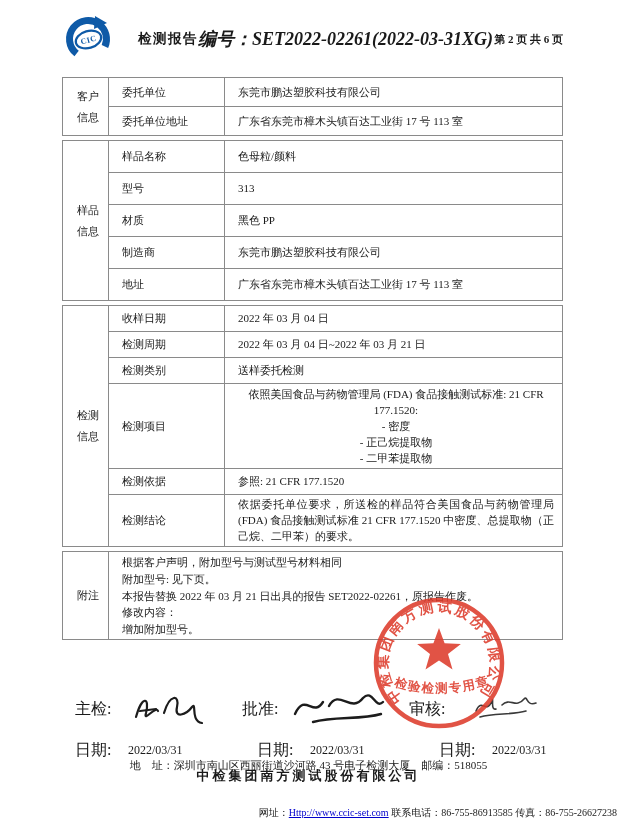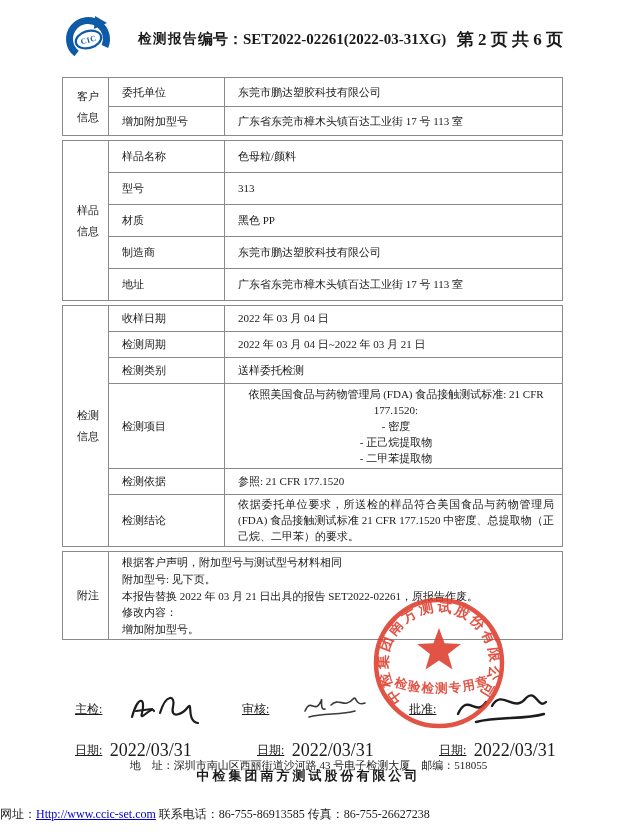--- a/index.html
+++ b/index.html
@@ -6,22 +6,22 @@
   html,body { margin:0; padding:0; background:#ffffff; }
   .page {
     position:relative; width:617px; height:840px; background:#ffffff;
     font-family:"Liberation Serif", serif; color:#1a1a1a; overflow:hidden;
   }
   
   .header { position:absolute; top:13px; left:62px; width:501px; height:52px;
             display:flex; align-items:center; }
   .logo { width:52px; height:48px; flex:0 0 auto; }
   .doc-title { font-weight:bold; font-size:13.5px; letter-spacing:1.5px; margin-left:24px; }
-  .report-no { font-size:15px; font-weight:bold; white-space:nowrap; }
-  .page-info { margin-left:auto; font-size:17px; font-weight:bold; white-space:nowrap; }
+  .report-no { font-size:18px; font-weight:bold; white-space:nowrap;font-style:italic; }
+  .page-info { margin-left:auto; font-size:11px; font-weight:bold; white-space:nowrap; }
   
   .tables { position:absolute; top:77px; left:62px; width:501px; }
   table.tbl { border-collapse:collapse; width:100%; table-layout:fixed; margin-bottom:4px; }
   table.tbl td { border:1px solid #8a8a8a; font-size:11px; padding:2px 8px 2px 13px;
                  vertical-align:middle; line-height:1.5; }
   td.sec { width:46px; text-align:center; padding:2px; font-size:11px; }
   td.sec div { line-height:1.9; }
   td.lbl { width:116px; }
   .tbl-customer td { height:29px; }
   .tbl-sample td { height:32px;margin-top:12px; }
@@ -29,30 +29,30 @@
   td.multi { padding-top:5px; padding-bottom:5px; }
   td.multi div { line-height:16px;text-align:center; }
   td.just div { text-align:justify; line-height:15.8px; }
   td.notes-cell { padding-top:6px; padding-bottom:6px; }
   td.notes-cell div { line-height:16.6px; }
   
   .stamp { position:absolute; left:371px; top:595px; z-index:10; opacity:0.87; }
   
   .sig-row { position:absolute; top:686px; left:62px; width:501px; display:flex; z-index:5; }
   .sig-col { width:167px; display:flex; align-items:center; }
-  .sig-label { font-size:12px; padding-left:13px; white-space:nowrap;text-decoration:underline; }
+  .sig-label { font-size:16px; padding-left:13px; white-space:nowrap; }
   .sig-ink { flex:1; display:flex; justify-content:center; position:relative; z-index:20; }
   .date-row { position:absolute; top:740px; left:62px; width:501px; display:flex;gap:45px; }
   .date-col { width:167px; display:flex; align-items:center; }
-  .date-val { flex:1; text-align:center; font-size:18px; }
+  .date-val { flex:1; text-align:center; font-size:12px; }
   
   .company { position:absolute; top:767px; left:0; width:617px; text-align:center;
              font-weight:bold; font-size:13px; letter-spacing:3px; }
   .addr { position:absolute; top:758px; left:0; width:617px; text-align:center; font-size:11px; }
-  .web  { position:absolute; top:806px; left:0; width:617px; text-align:left; font-size:12px; }
+  .web  { position:absolute; top:806px; left:0; width:617px; text-align:right; font-size:10px; }
   .web a { color:#0000cc; text-decoration:underline; }
 </style>
 </head>
 <body>
 
 <div class="page">
 
   <div class="header">
     <svg class="logo" viewBox="0 0 52 48">
       <circle cx="26" cy="24" r="18.5" fill="none" stroke="#0e5aa7" stroke-width="7" stroke-dasharray="82 34" transform="rotate(128 26 24)"></circle>
@@ -71,21 +71,21 @@
       <tbody>
           <tr>
         <td class="sec" rowspan="2">
           <div>客户</div>
           <div>信息</div>
         </td>
         <td class="lbl">委托单位</td>
         <td>东莞市鹏达塑胶科技有限公司</td>
       </tr>
       <tr>
-        <td class="lbl">增加附加型号</td>
+        <td class="lbl">委托单位地址</td>
         <td>广东省东莞市樟木头镇百达工业街 17 号 113 室</td>
       </tr>
     </tbody>
       </table>
 
     <table class="tbl tbl-sample">
       <tbody>
           <tr>
         <td class="sec" rowspan="5">
           <div>样品</div>
@@ -192,43 +192,43 @@
         <svg width="88" height="44" viewBox="0 0 88 44">
           <g fill="none" stroke="#1c1c1c" stroke-width="2.2" stroke-linecap="round">
             <path d="M10,30 C16,8 24,10 20,26 C17,36 30,18 32,24"></path>
             <path d="M38,26 C44,6 54,8 51,20 C48,32 60,28 66,20 C71,14 64,34 76,36"></path>
             <path d="M14,24 L30,22"></path>
           </g>
         </svg>
       </span>
     </div>
     <div class="sig-col">
+      <span class="sig-label">批准:</span>
+      <span class="sig-ink">
+        <svg width="100" height="46" viewBox="0 0 100 46">
+          <g fill="none" stroke="#1c1c1c" stroke-width="2.4" stroke-linecap="round">
+            <path d="M8,28 C18,6 26,32 36,16"></path>
+            <path d="M42,20 C52,2 64,28 76,12 C86,2 88,24 96,16"></path>
+            <path d="M26,36 C48,30 74,34 94,28"></path>
+          </g>
+        </svg>
+      </span>
+    </div>
+    <div class="sig-col">
       <span class="sig-label">审核:</span>
       <span class="sig-ink">
         <svg width="80" height="40" viewBox="0 0 80 40">
           <g fill="none" stroke="#3a3a3a" stroke-width="1.6" stroke-linecap="round">
             <path d="M12,22 C18,8 22,26 28,12 C30,6 26,22 32,20"></path>
             <path d="M38,16 C46,8 52,20 60,10 C64,6 62,18 72,14"></path>
             <path d="M16,28 C30,24 48,26 62,22"></path>
           </g>
         </svg>
       </span>
     </div>
-    <div class="sig-col">
-      <span class="sig-label">批准:</span>
-      <span class="sig-ink">
-        <svg width="100" height="46" viewBox="0 0 100 46">
-          <g fill="none" stroke="#1c1c1c" stroke-width="2.4" stroke-linecap="round">
-            <path d="M8,28 C18,6 26,32 36,16"></path>
-            <path d="M42,20 C52,2 64,28 76,12 C86,2 88,24 96,16"></path>
-            <path d="M26,36 C48,30 74,34 94,28"></path>
-          </g>
-        </svg>
-      </span>
-    </div>
   </div>
 
   <div class="date-row">
     <div class="date-col">
       <span class="sig-label">日期:</span>
       <span class="date-val">2022/03/31</span>
     </div>
     <div class="date-col">
       <span class="sig-label">日期:</span>
       <span class="date-val">2022/03/31</span>

